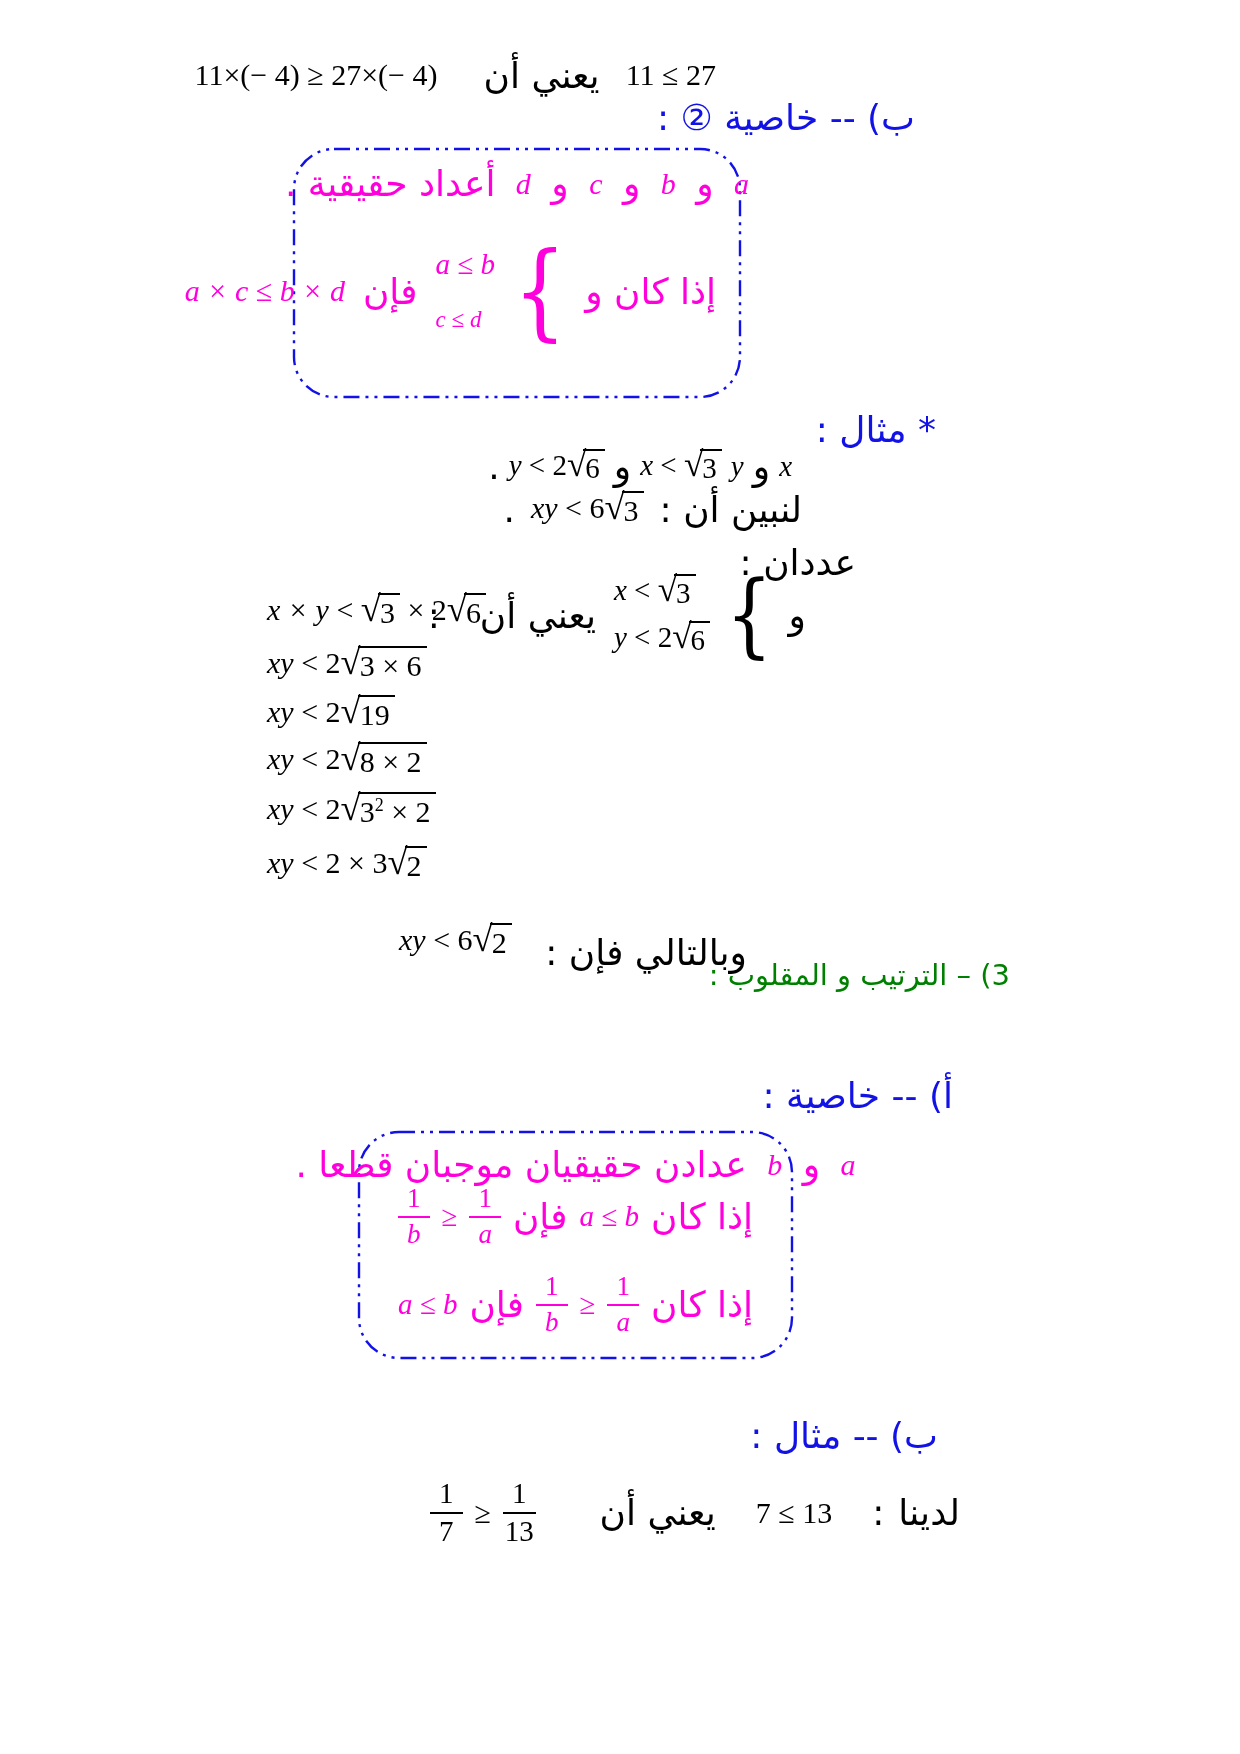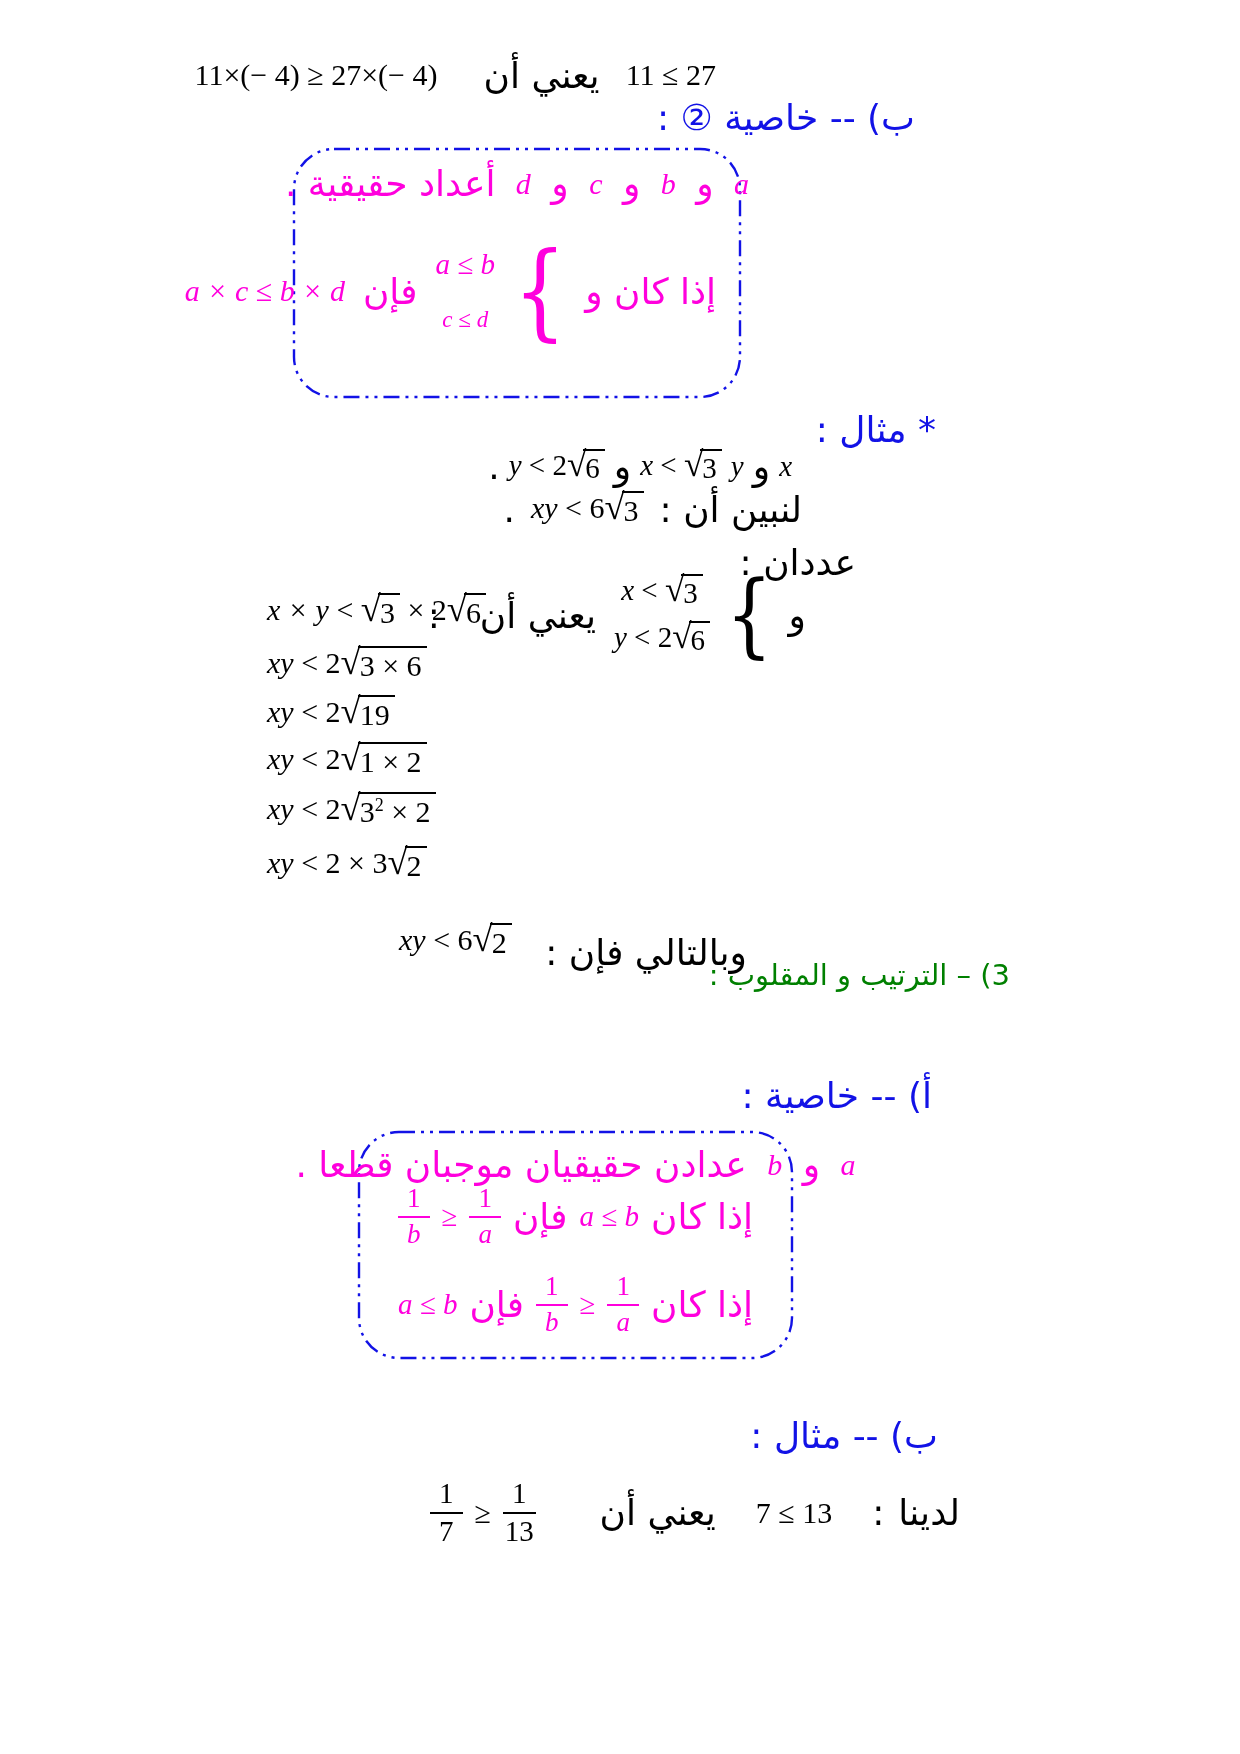--- a/index.html
+++ b/index.html
@@ -11,21 +11,21 @@
   *{margin:0;padding:0;box-sizing:border-box;}
   html,body{background:#ffffff;}
   .page{position:relative;width:1240px;height:1754px;background:#ffffff;overflow:hidden;
         font-family:"DejaVu Sans",sans-serif;color:var(--black);}
   .abs{position:absolute;}
   .row{display:flex;direction:rtl;align-items:center;}
   .ar{font-size:36px;white-space:pre;}
   .h-blue{color:var(--blue);font-size:36px;direction:rtl;white-space:pre;}
   .h-green{color:var(--green);font-size:29px;direction:rtl;white-space:pre;}
   .mline{direction:ltr;unicode-bidi:isolate;font-family:"Liberation Serif",serif;
-         font-size:30px;white-space:pre;line-height:1.15;text-align:center;}
+         font-size:30px;white-space:pre;line-height:1.15;}
   .mi{font-family:"Liberation Serif",serif;font-style:italic;}
   .up{font-style:normal;}
   
   .sqrt{display:inline-block;white-space:nowrap;}
   .sqrt .rt{display:inline-block;font-size:1.22em;line-height:1;vertical-align:top;transform:translateY(-0.06em);}
   .sqrt .vinc{display:inline-block;border-top:2.2px solid currentColor;line-height:1.12;
               padding:1px 5px 0 2px;margin-left:-3px;vertical-align:top;}
   .rsup{font-size:0.6em;}
   
   .frac{display:inline-flex;flex-direction:column;align-items:center;
@@ -114,34 +114,34 @@
     <span class="ar" style="margin-right:8px;">يعني أن</span>
     <span class="ar" style="margin-right:30px;">:</span>
   </div>
 
   <div class="mline abs" style="left:267px;top:593px;"><span class="mi">x × y</span><span class="up"> &lt; </span><span class="sqrt"><span class="rt">√</span><span class="vinc">3</span></span><span class="up"> × 2</span><span class="sqrt"><span class="rt">√</span><span class="vinc">6</span></span></div>
 
   <div class="mline abs" style="left:267px;top:646px;"><span class="mi">xy</span><span class="up"> &lt; 2</span><span class="sqrt"><span class="rt">√</span><span class="vinc">3 × 6</span></span></div>
 
   <div class="mline abs" style="left:267px;top:695px;"><span class="mi">xy</span><span class="up"> &lt; 2</span><span class="sqrt"><span class="rt">√</span><span class="vinc">19</span></span></div>
 
-  <div class="mline abs" style="left:267px;top:742px;"><span class="mi">xy</span><span class="up"> &lt; 2</span><span class="sqrt"><span class="rt">√</span><span class="vinc">1 × 2</span></span></div>
+  <div class="mline abs" style="left:267px;top:742px;"><span class="mi">xy</span><span class="up"> &lt; 2</span><span class="sqrt"><span class="rt">√</span><span class="vinc">8 × 2</span></span></div>
 
   <div class="mline abs" style="left:267px;top:792px;"><span class="mi">xy</span><span class="up"> &lt; 2</span><span class="sqrt"><span class="rt">√</span><span class="vinc"><span class="up">3</span><sup class="rsup">2</sup><span class="up"> × 2</span></span></span></div>
 
   <div class="mline abs" style="left:267px;top:846px;"><span class="mi">xy</span><span class="up"> &lt; 2 × 3</span><span class="sqrt"><span class="rt">√</span><span class="vinc">2</span></span></div>
 
   <div class="row abs" style="top:932px;right:493px;">
     <span class="ar">وبالتالي فإن :</span>
   </div>
   <div class="mline abs" style="left:399px;top:923px;"><span class="mi">xy</span><span class="up"> &lt; 6</span><span class="sqrt"><span class="rt">√</span><span class="vinc">2</span></span></div>
 
   <div class="h-green abs" dir="rtl" style="top:958px;right:230px;">3) – الترتيب و المقلوب :</div>
 
-  <div class="h-blue abs" dir="rtl" style="top:1075px;right:308px;">أ) -- خاصية :</div>
+  <div class="h-blue abs" dir="rtl" style="top:1075px;right:287px;">أ) -- خاصية :</div>
 
   <div class="prop-box" style="left:357px;top:1130px;width:437px;height:230px;">
     <svg width="437" height="230" viewBox="0 0 437 230">
       <rect x="2" y="2" width="433" height="226" rx="40" fill="none" stroke="#1212e6" stroke-width="2.4" stroke-dasharray="16 6 3 6 3 6"></rect>
     </svg>
     <div class="boxrow center-row" style="top:14px;column-gap:9px;">
       <span class="mi" style="font-size:30px;">a</span>
       <span class="ar"> و </span>
       <span class="mi" style="font-size:30px;">b</span>
       <span class="ar"> عدادن حقيقيان موجبان قطعا .</span>

